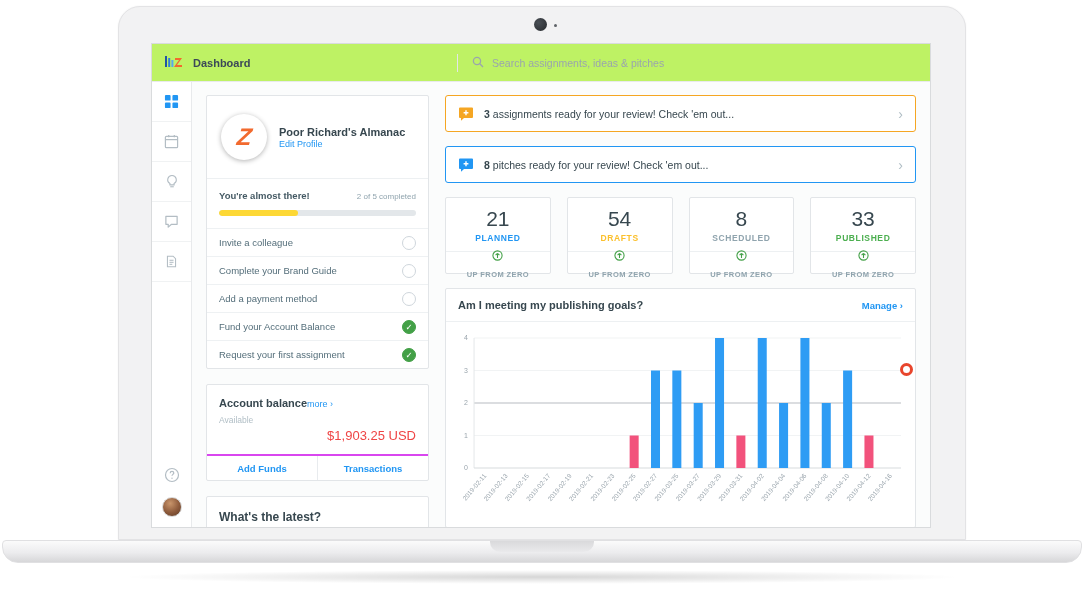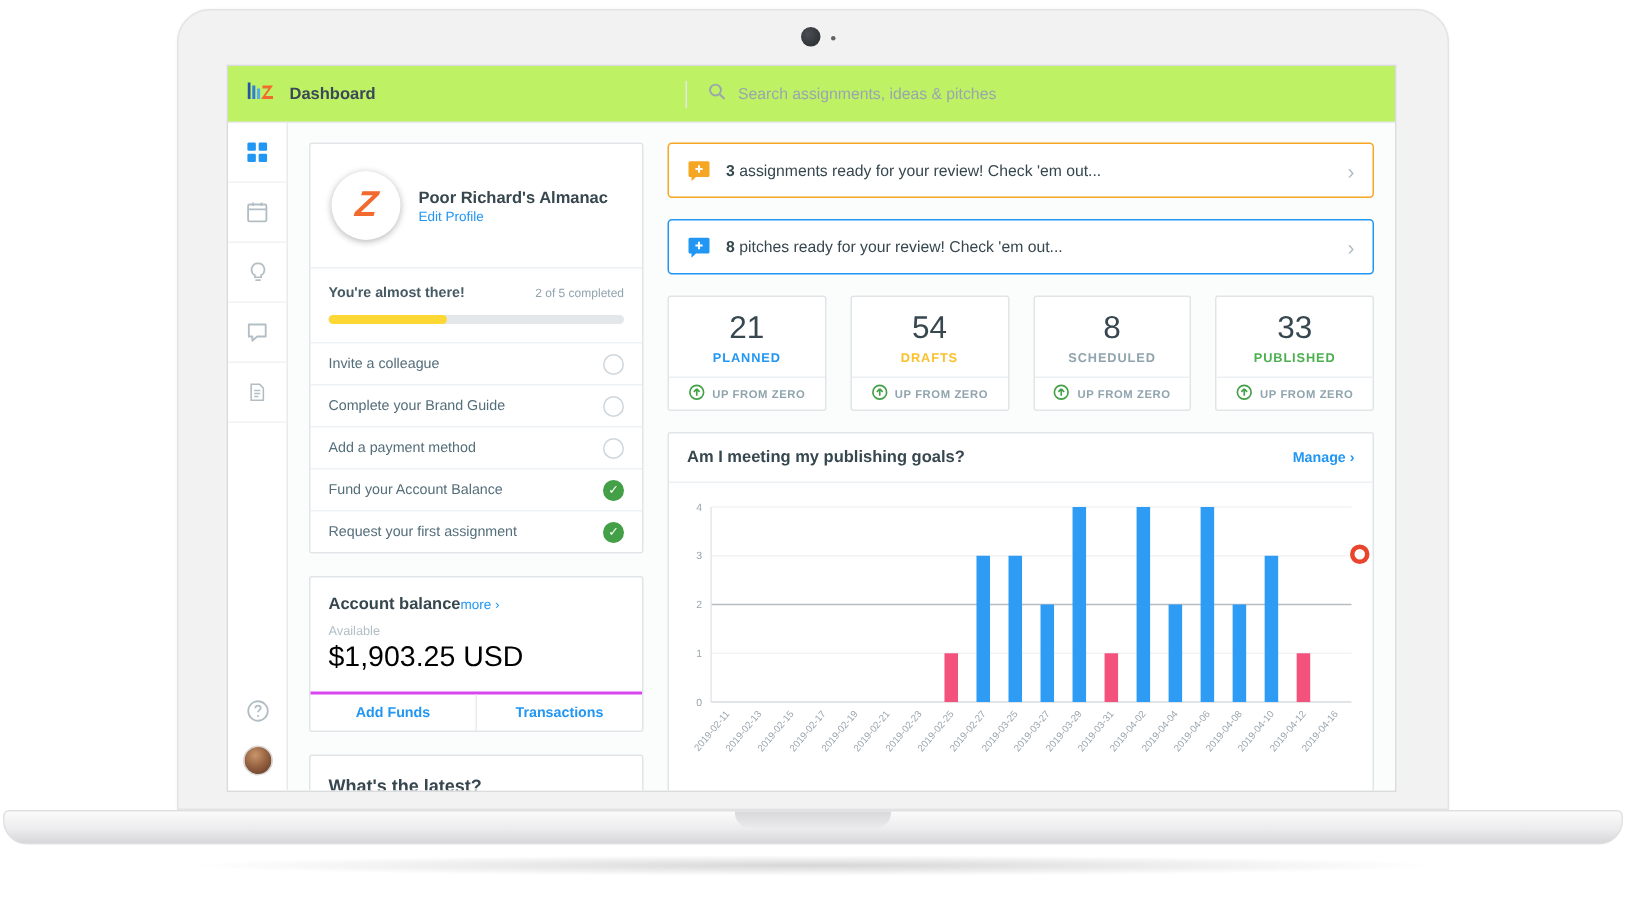--- a/index.html
+++ b/index.html
@@ -69,21 +69,21 @@
   .check-ic { width:14px; height:14px; flex:none; border-radius:50%; border:1px solid #cfd6dc; display:flex; align-items:center; justify-content:center; }
   .check-ic::after { content:"✓"; font-size:8.5px; color:transparent; }
   .check-row.done .check-ic { background:#43a047; border-color:#43a047; }
   .check-row.done .check-ic::after { color:#fff; }
 
   
   .bal-head { display:flex; align-items:baseline; padding:12px 12px 6px; }
   .bal-title { font-size:11px; font-weight:700; color:#37474f; }
   .more-link { font-size:9px; color:#2196f3; cursor:pointer; }
   .bal-avail { font-size:8.5px; color:#b0bec5; padding:0 12px; }
-  .bal-amount { font-size:19px; color:#000000; padding:3px 12px 11px; }
+  .bal-amount { font-size:13px; color:#ef4444; padding:3px 12px 11px;text-align:right; }
   .bal-footer { border-top:2px solid #d946ef; display:flex; height:26px; }
   .bal-btn { flex:1; display:flex; align-items:center; justify-content:center; font-size:9.5px; font-weight:600; color:#2196f3; cursor:pointer; }
   .bal-btn:first-child { border-right:1px solid #e8ebee; }
 
   .latest-card { padding:13px 12px; min-height:60px; }
   .latest-title { font-size:12px; font-weight:700; color:#37474f; }
 
   
   .alert { height:37px; flex:none; display:flex; align-items:center; gap:10px; padding:0 12px;
     background:#fff; border:1px solid #ccc; border-radius:3px; cursor:pointer; }
@@ -91,21 +91,21 @@
   .alert-text { font-size:10.5px; color:#37474f; white-space:nowrap; overflow:hidden; }
   .alert-count { font-weight:700; margin-right:3px; }
   .alert-chev { margin-left:auto; color:#b0bec5; font-size:14px; line-height:1; }
 
   
   .stats-row { display:flex; gap:16px; flex:none; }
   .stat-card { flex:1; background:#fff; border:1px solid #e2e5e8; border-radius:2px; text-align:center; }
   .stat-top { padding:9px 0 8px; }
   .stat-value { font-size:21px; color:#37474f; line-height:1.1; }
   .stat-label { font-size:8.5px; font-weight:700; letter-spacing:.6px; margin-top:3px; }
-  .stat-bottom { border-top:1px solid #edf0f2; height:22px; display:flex; align-items:center; justify-content:center; gap:5px; }
+  .stat-bottom { border-top:1px solid #edf0f2; height:22px; display:flex; align-items:center; justify-content:center; gap:5px;flex-direction:column; }
   .stat-note { font-size:7.5px; font-weight:700; color:#90a4ae; letter-spacing:.4px; }
 
   
   .chart-card { flex:1; display:flex; flex-direction:column; min-height:240px; }
   .chart-head { display:flex; justify-content:space-between; align-items:center; padding:10px 12px; border-bottom:1px solid #edf0f2; }
   .chart-title { font-size:11px; font-weight:600; color:#37474f; }
   .manage-link { font-size:9.5px; font-weight:600; color:#2196f3; cursor:pointer; }
   .chart-wrap { padding:8px 4px 0; }
   .chart-wrap svg { display:block; width:100%; height:192px; }
 

